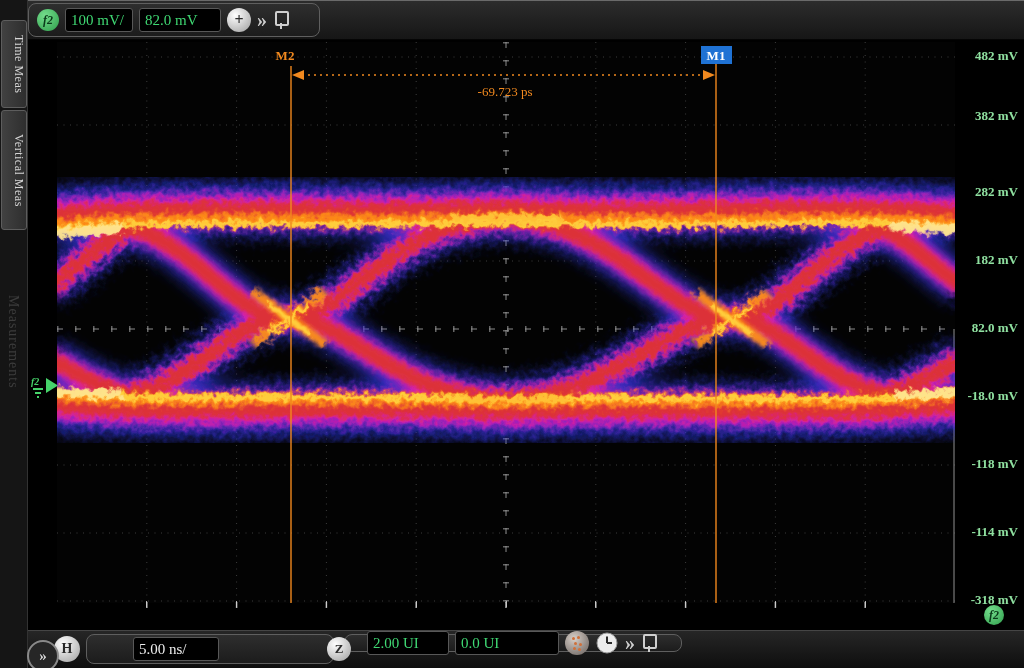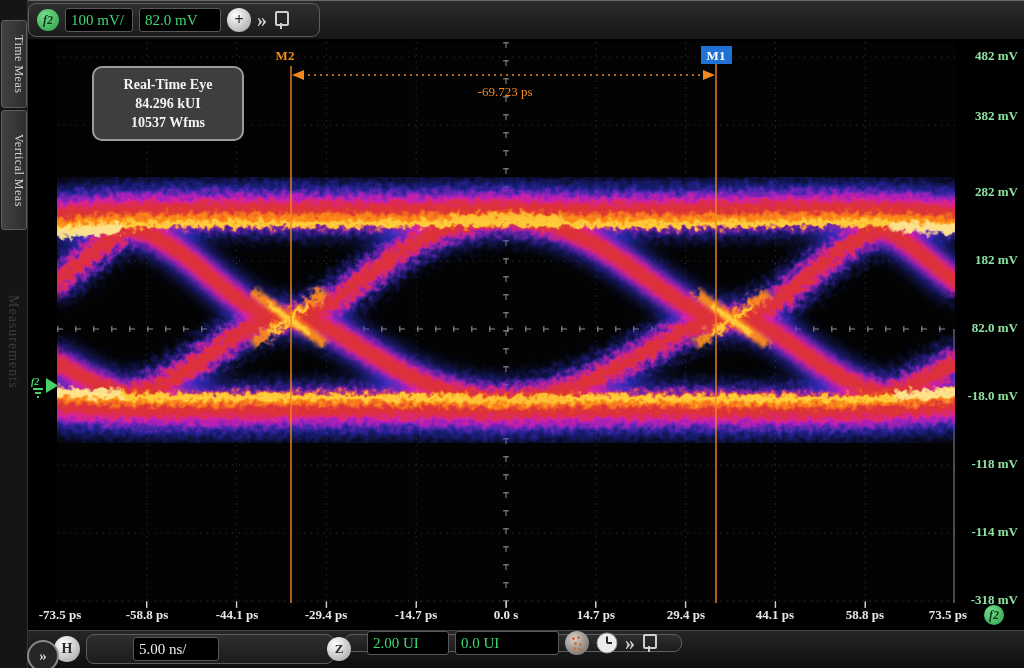--- a/index.html
+++ b/index.html
@@ -257,51 +257,33 @@
   <div class="trig">
     <svg width="30" height="28" viewBox="0 0 30 28">
       <text x="1" y="13" fill="#46d46a" font-size="10" font-style="italic" font-weight="bold">f2</text>
       <polygon points="16,6 28,13.5 16,21" fill="#46d46a"></polygon>
       <line x1="3" y1="17" x2="13" y2="17" stroke="#46d46a" stroke-width="2"></line>
       <line x1="5" y1="21" x2="11" y2="21" stroke="#46d46a" stroke-width="2"></line>
       <line x1="7" y1="25" x2="9" y2="25" stroke="#46d46a" stroke-width="2"></line>
     </svg>
   </div>
 
-  <div class="infobox">
-    <div>Real-Time Eye</div>
-    <div>84.296 kUI</div>
-    <div>10537 Wfms</div>
-  </div>
 
   <div class="ycol">
     <span class="ylab" style="top:8px;">482 mV</span>
     <span class="ylab" style="top:68px;">382 mV</span>
     <span class="ylab" style="top:144px;">282 mV</span>
     <span class="ylab" style="top:212px;text-align:center;">182 mV</span>
     <span class="ylab" style="top:280px;">82.0 mV</span>
     <span class="ylab" style="top:348px;">-18.0 mV</span>
     <span class="ylab" style="top:416px;">-118 mV</span>
     <span class="ylab" style="top:484px;">-114 mV</span>
     <span class="ylab" style="top:552px;">-318 mV</span>
   </div>
 
-  <div class="xrow">
-    <span class="xlab" style="left:60px;">-73.5 ps</span>
-    <span class="xlab" style="left:147px;">-58.8 ps</span>
-    <span class="xlab" style="left:237px;">-44.1 ps</span>
-    <span class="xlab" style="left:326px;">-29.4 ps</span>
-    <span class="xlab" style="left:416px;">-14.7 ps</span>
-    <span class="xlab" style="left:506px;">0.0 s</span>
-    <span class="xlab" style="left:596px;">14.7 ps</span>
-    <span class="xlab" style="left:686px;">29.4 ps</span>
-    <span class="xlab" style="left:775px;">44.1 ps</span>
-    <span class="xlab" style="left:865px;">58.8 ps</span>
-    <span class="xlab" style="left:948px;">73.5 ps</span>
-  </div>
 
   <span class="badge corner-badge" style="width:20px;height:20px;">f2</span>
 
   <div class="bottombar"></div>
   <div class="group" style="left:86px;top:634px;height:30px;width:248px;padding:0 6px;">
     <span class="field white" style="width:86px;">5.00 ns/</span>
   </div>
   <span class="cbtn" style="position:absolute;left:54px;top:636px;z-index:25;width:26px;height:26px;font-size:14px;">H</span>
   <div class="group" style="left:344px;top:634px;height:18px;width:338px;padding:0 8px 0 22px;">
     <span class="field green" style="width:82px;">2.00 UI</span>

